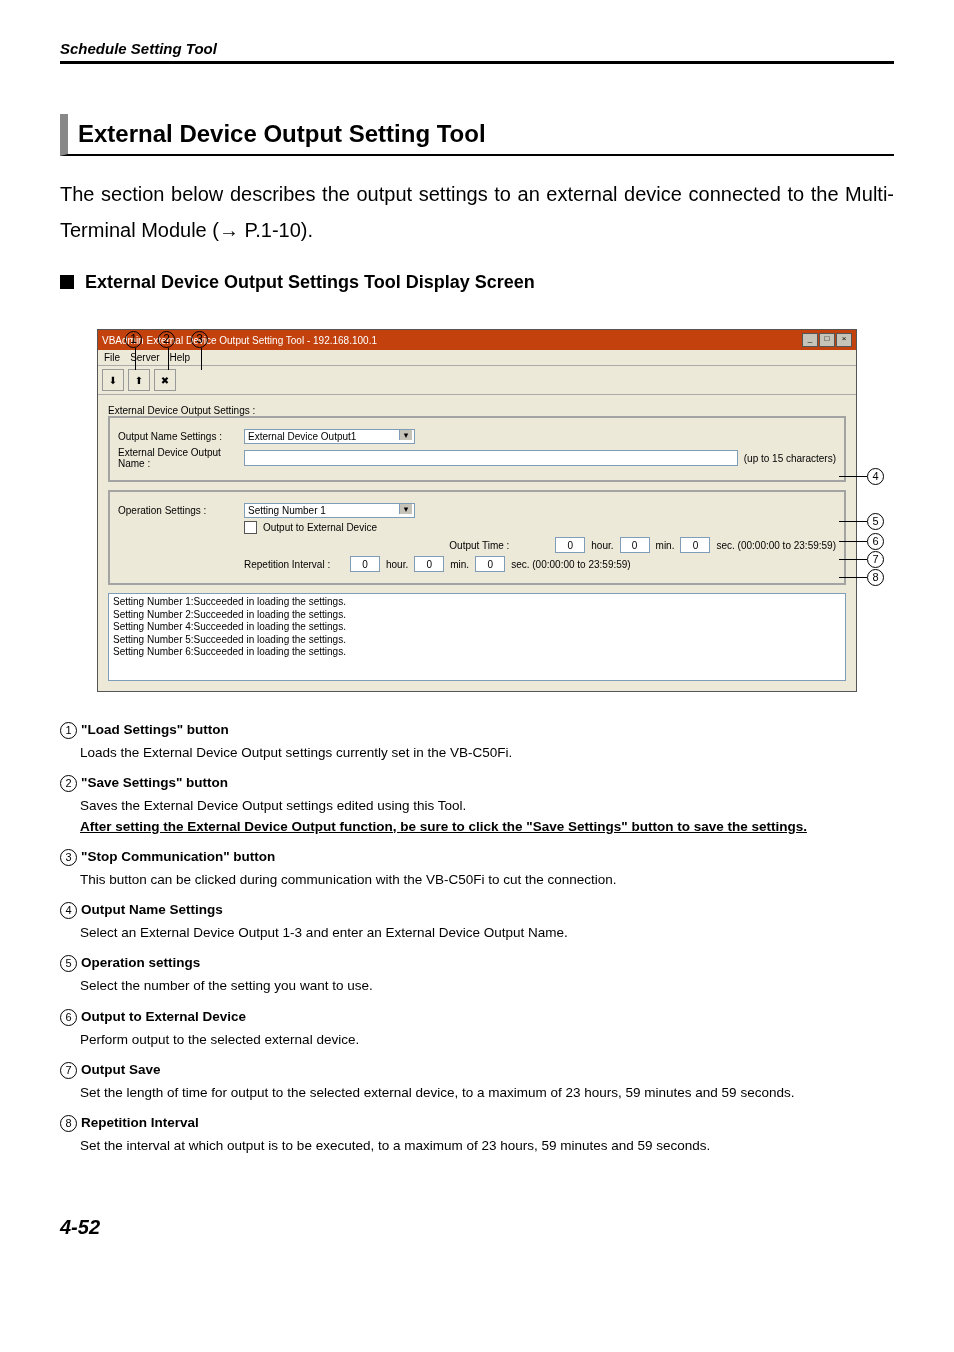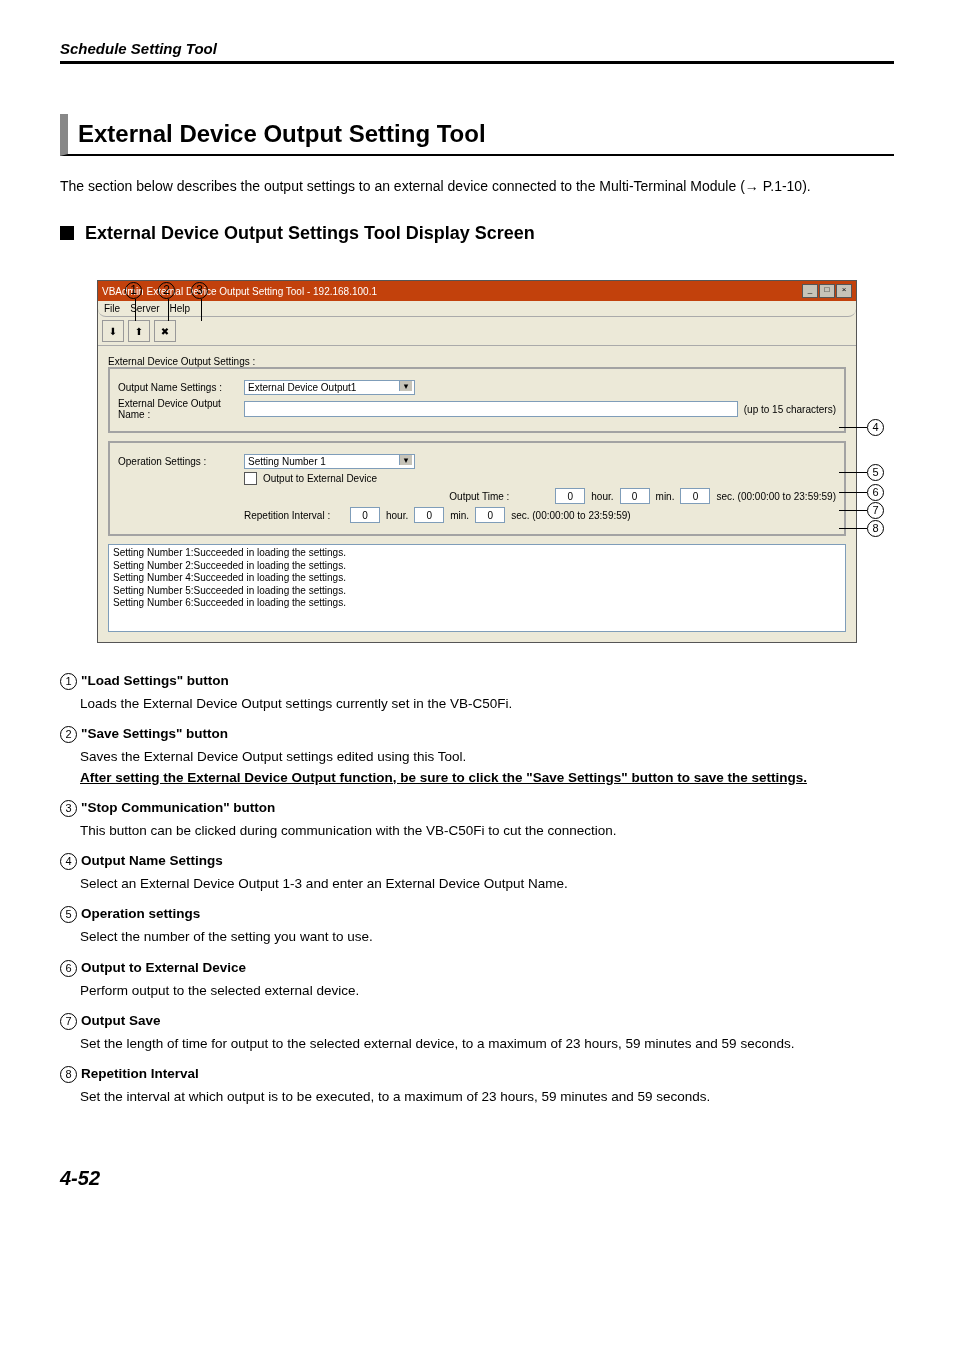--- a/index.html
+++ b/index.html
@@ -22,21 +22,21 @@
   }
   .section-title {
     font-size: 24px;
     font-weight: bold;
     border-left: 8px solid #888;
     border-bottom: 2px solid #000;
     padding: 6px 0 6px 10px;
     margin-bottom: 18px;
   }
   .intro-text {
-    font-size: 14px;
+    font-size: 20px;
     line-height: 1.8;
     text-align: justify;
     margin-bottom: 24px;
   }
   .sub-title {
     font-size: 18px;
     font-weight: bold;
     margin-bottom: 12px;
   }
   .sub-title-square {
@@ -90,21 +90,20 @@
     background: #c6c3b8;
     border: 1px solid #555;
     font-size: 8px; text-align: center; line-height: 10px;
     color: #000;
   }
   .menubar {
     display: flex;
     gap: 10px;
     padding: 2px 6px;
     border-bottom: 1px solid #aaa;
-    border-radius: 8px;
   }
   .toolbar {
     display: flex;
     gap: 4px;
     padding: 3px 4px;
     border-bottom: 1px solid #aaa;
   }
   .tbbtn {
     width: 20px; height: 20px;
     border: 1px solid #999;

